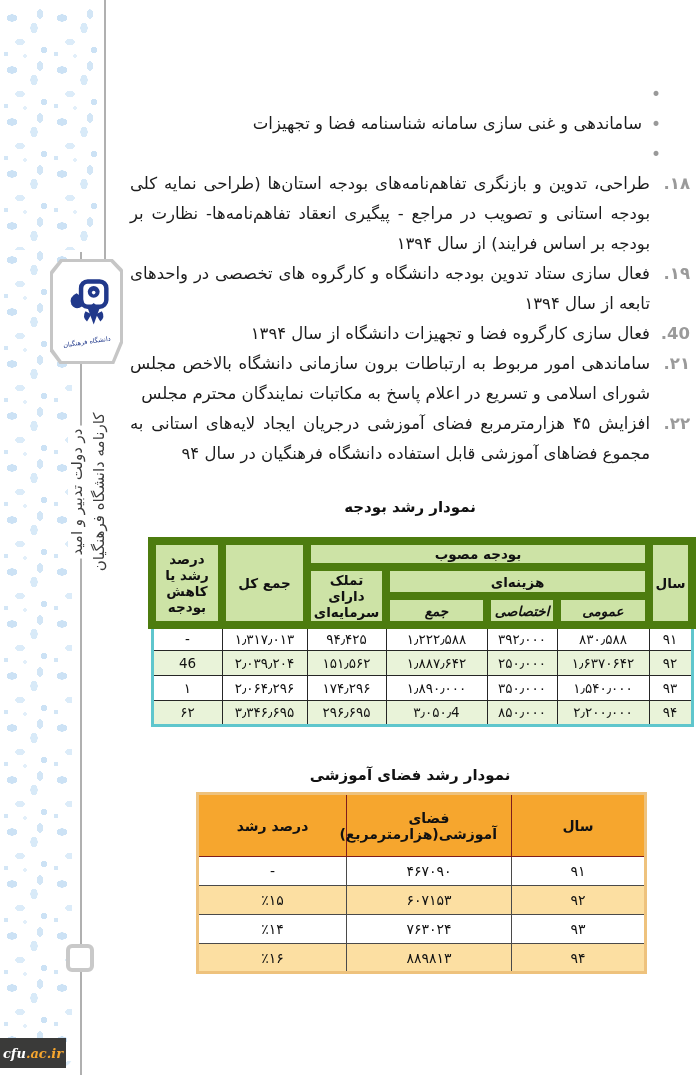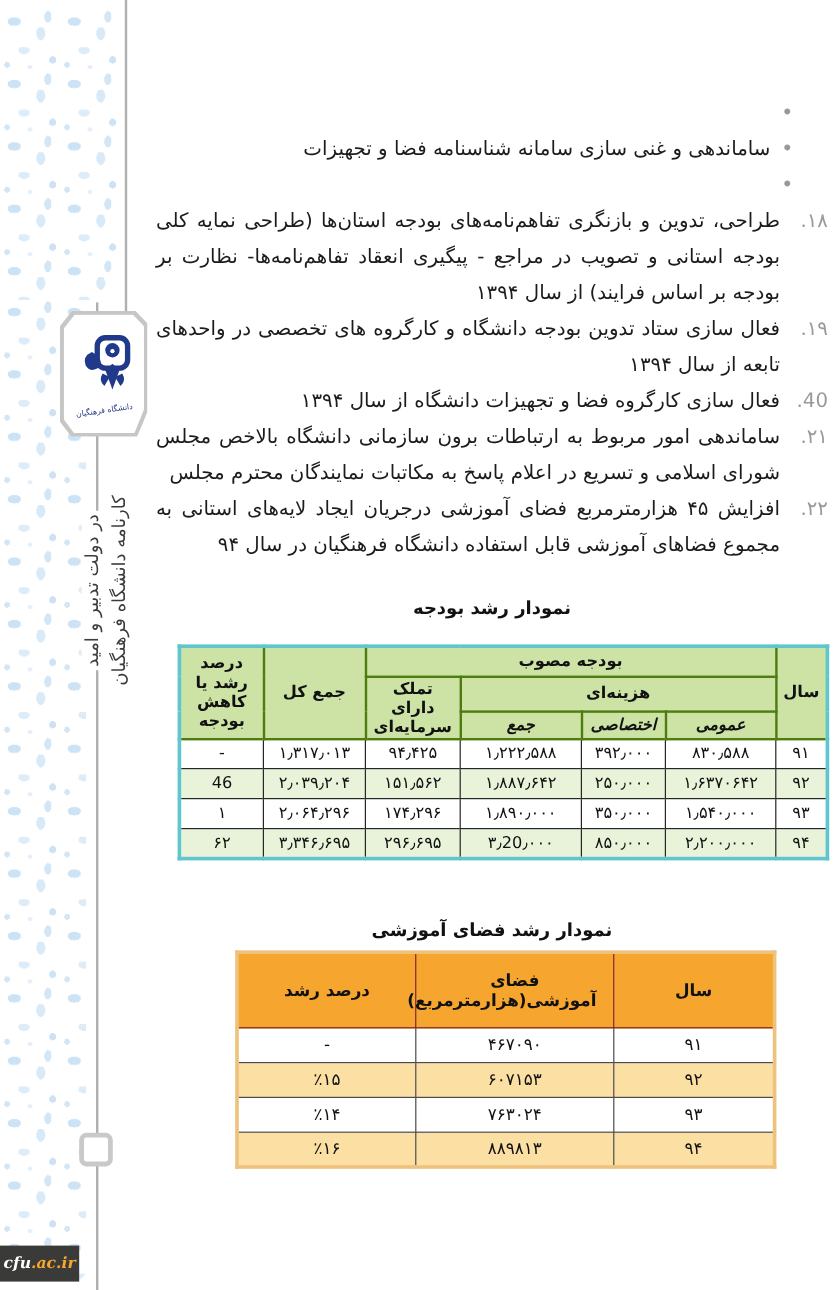--- a/index.html
+++ b/index.html
@@ -65,33 +65,33 @@
   .watermark .wm-rest{color:var(--watermark-orange,#f6a62e);}
 
   
   .content{
     position:absolute;top:79px;left:130px;right:10px;
     direction:rtl;text-align:justify;font-size:16.5px;line-height:30px;color:#1c1c1c;
   }
   .bullet-item{display:flex;gap:6px;padding-right:26px;}
   .bullet-item .bm{width:16px;color:#999;flex:0 0 auto;text-align:center;font-size:17px;}
   .num-item{display:flex;gap:4px;}
-  .num-item .nm{flex:0 0 36px;color:#9a9a9a;text-align:right;}
+  .num-item .nm{flex:0 0 36px;color:#9a9a9a;text-align:right;font-weight:bold;}
   .num-item .bd{flex:1 1 auto;}
 
   
   .tbl-title{position:absolute;left:130px;right:10px;text-align:center;font-weight:bold;font-size:15px;color:#111;direction:rtl;margin-top:15px;}
   .t1{top:483px;}
   .t2{top:751px;}
 
   
   table{border-collapse:collapse;table-layout:fixed;direction:rtl;position:absolute;}
   .budget{left:148px;top:537px;width:540px;border:3px solid var(--budget-border,#5fc6cd);font-size:13.5px;}
   .budget th{
-    background:var(--budget-header-bg,#cde3a6);border:2px solid #4d7c0f;
+    background:var(--budget-header-bg,#cde3a6);border:8px solid #4d7c0f;
     font-weight:bold;color:#111;padding:1px 2px;
   }
   .budget thead tr:nth-child(1) th{height:25px;}
   .budget thead tr:nth-child(2) th{height:26px;}
   .budget thead tr:nth-child(3) th{height:16px;font-style:italic;}
   .budget td{border:1px solid #262626;text-align:center;height:25px;color:#111;padding:0 2px;}
   .budget tbody tr:nth-child(even) td{background:var(--budget-alt-row,#e9f3d9);}
 
   
   .space{left:196px;top:792px;width:448px;border:3px solid var(--space-border,#eec27d);font-size:14px;}
@@ -223,21 +223,21 @@
       <td>۳۵۰٫۰۰۰</td>
       <td>۱٫۸۹۰٫۰۰۰</td>
       <td>۱۷۴٫۲۹۶</td>
       <td>۲٫۰۶۴٫۲۹۶</td>
       <td>۱</td>
     </tr>
     <tr>
       <td>۹۴</td>
       <td>۲٫۲۰۰٫۰۰۰</td>
       <td>۸۵۰٫۰۰۰</td>
-      <td>۳٫20٫۰۰۰</td>
+      <td>۳٫۰۵۰٫4</td>
       <td>۲۹۶٫۶۹۵</td>
       <td>۳٫۳۴۶٫۶۹۵</td>
       <td>۶۲</td>
     </tr>
   </tbody>
 </table>
 
 <div class="tbl-title t2">نمودار رشد فضای آموزشی</div>
 
 <table class="space">

